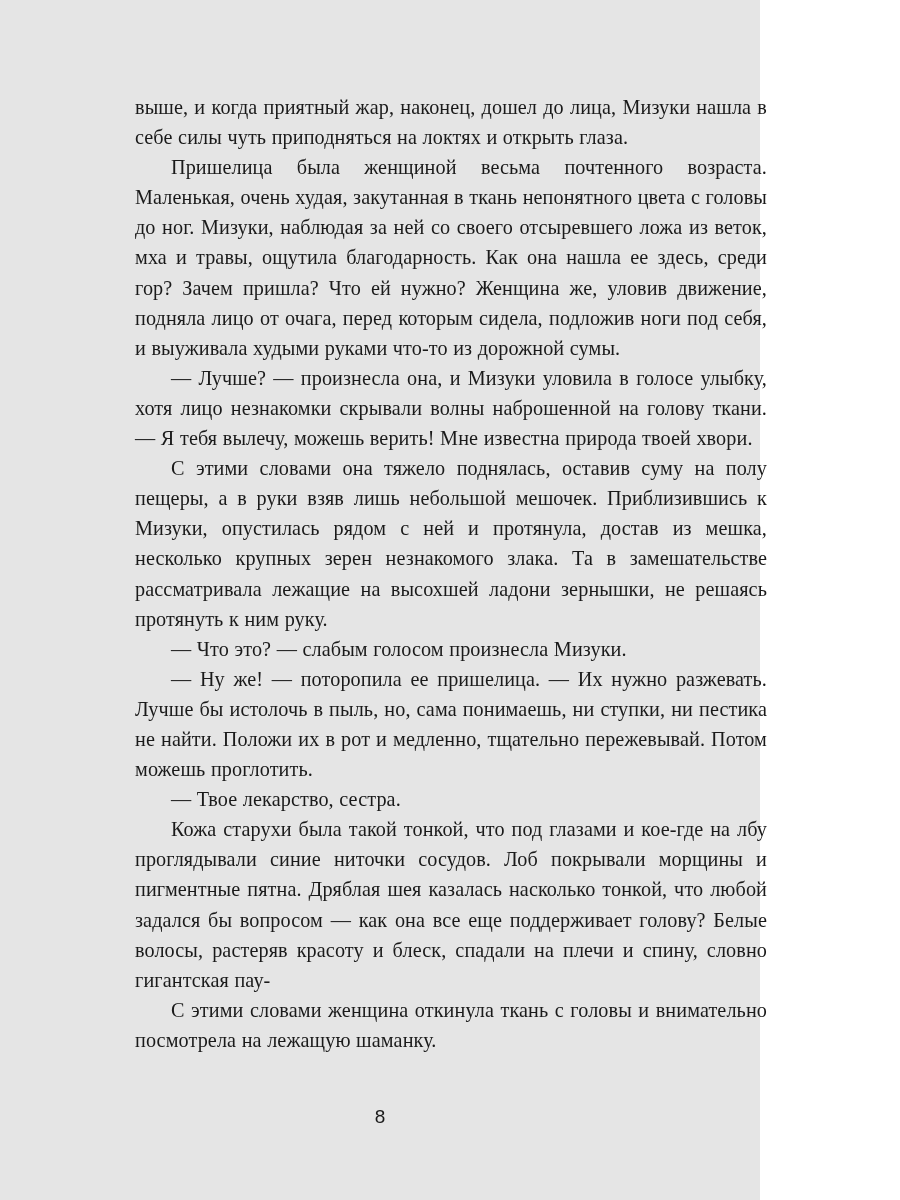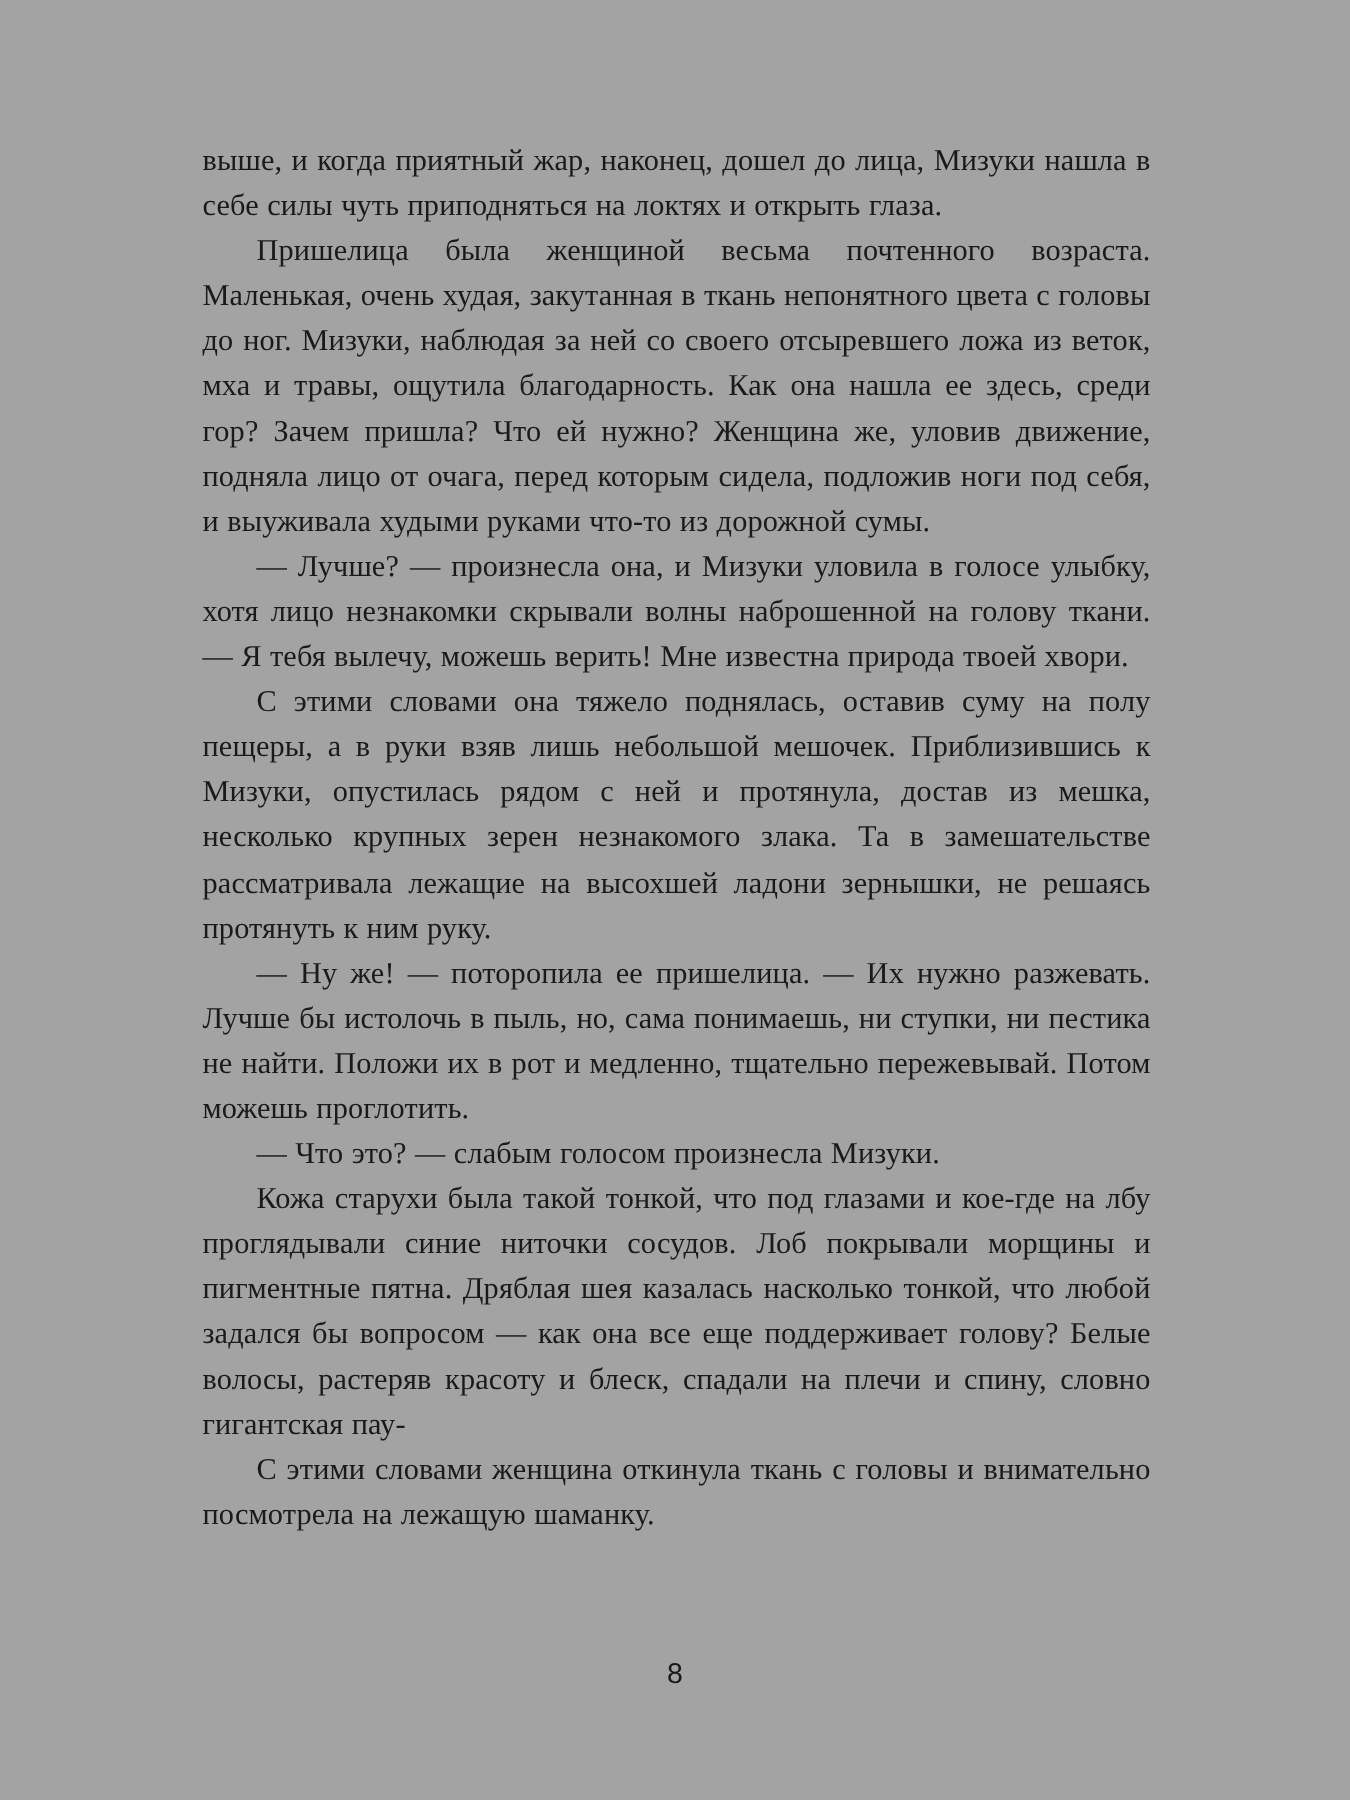--- a/index.html
+++ b/index.html
@@ -9,23 +9,23 @@
   }
   body {
     width: 900px;
     height: 1200px;
     overflow: hidden;
     font-family: "Liberation Serif", "DejaVu Serif", serif;
     color: #1a1a1a;
   }
   .page {
     position: relative;
-    width: 900px;
+    width: 760px;
     height: 1200px;
-    background: #a3a3a3;
+    background: #e5e5e5;
     box-sizing: border-box;
   }
   .text-block {
     position: absolute;
     left: 135px;
     top: 92px;
     width: 632px;
   }
   .para {
     margin: 0;
@@ -60,21 +60,22 @@
 </head>
 <body>
 
 <div class="page">
 
   <div class="text-block">
     <p class="para no-indent">выше, и когда приятный жар, наконец, дошел до лица, Мизуки нашла в себе силы чуть приподняться на локтях и открыть глаза.</p>
     <p class="para">Пришелица была женщиной весьма почтенного возраста. Маленькая, очень худая, закутанная в ткань непонятного цвета с головы до ног. Мизуки, наблюдая за ней со своего отсыревшего ложа из веток, мха и травы, ощутила благодарность. Как она нашла ее здесь, среди гор? Зачем пришла? Что ей нужно? Женщина же, уловив движение, подняла лицо от очага, перед которым сидела, подложив ноги под себя, и выуживала худыми руками что-то из дорожной сумы.</p>
     <p class="para dialogue">— Лучше? — произнесла она, и Мизуки уловила в голосе улыбку, хотя лицо незнакомки скрывали волны наброшенной на голову ткани. — Я тебя вылечу, можешь верить! Мне известна природа твоей хвори.</p>
     <p class="para">С этими словами она тяжело поднялась, оставив суму на полу пещеры, а в руки взяв лишь небольшой мешочек. Приблизившись к Мизуки, опустилась рядом с ней и протянула, достав из мешка, несколько крупных зерен незнакомого злака. Та в замешательстве рассматривала лежащие на высохшей ладони зернышки, не решаясь протянуть к ним руку.</p>
+    <p class="para dialogue">— Что это? — слабым голосом произнесла Мизуки.</p>
     <p class="para dialogue">— Ну же! — поторопила ее пришелица. — Их нужно разжевать. Лучше бы истолочь в пыль, но, сама понимаешь, ни ступки, ни пестика не найти. Положи их в рот и медленно, тщательно пережевывай. Потом можешь проглотить.</p>
-    <p class="para dialogue">— Что это? — слабым голосом произнесла Мизуки.</p>
+    <p class="para dialogue">— Твое лекарство, сестра.</p>
     <p class="para">Кожа старухи была такой тонкой, что под глазами и кое-где на лбу проглядывали синие ниточки сосудов. Лоб покрывали морщины и пигментные пятна. Дряблая шея казалась насколько тонкой, что любой задался бы вопросом — как она все еще поддерживает голову? Белые волосы, растеряв красоту и блеск, спадали на плечи и спину, словно гигантская пау-</p>
     <p class="para">С этими словами женщина откинула ткань с головы и внимательно посмотрела на лежащую шаманку.</p>
   </div>
 
   <div class="folio">8</div>
 
 </div>
 
 </body></html>

